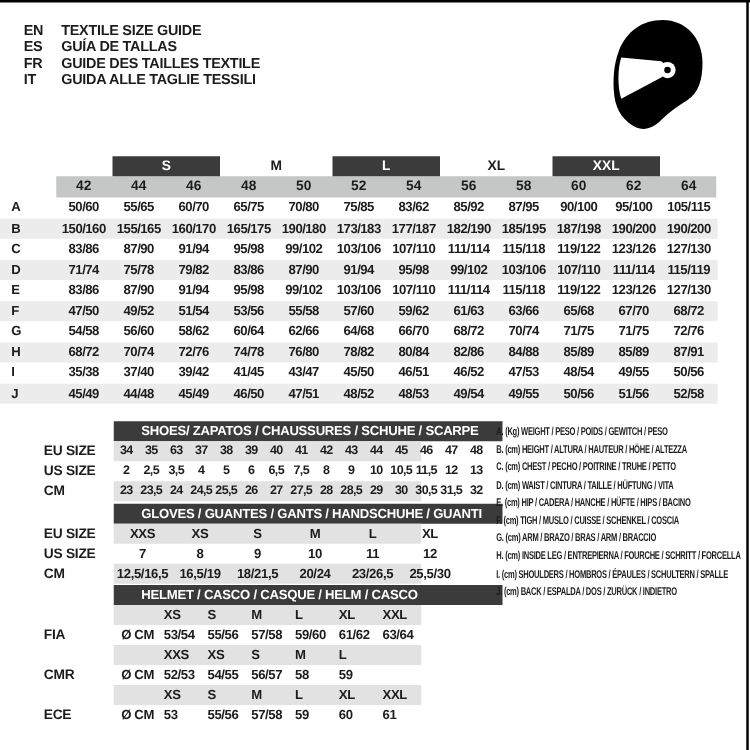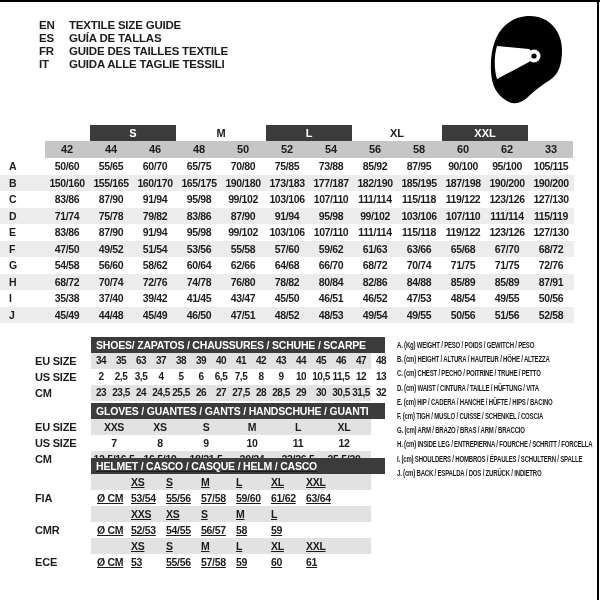--- a/index.html
+++ b/index.html
@@ -7,21 +7,21 @@
   }
   html,body{margin:0;padding:0;}
   body{
     width:600px;height:600px;background:#fff;position:relative;overflow:hidden;
     font-family:"Liberation Sans","DejaVu Sans",sans-serif;font-weight:700;color:var(--ink);
   }
   .top-line{position:absolute;left:0;top:0;width:600px;height:2px;background:#000;}
   .right-line{position:absolute;left:597px;top:0;width:2px;height:600px;background:#000;}
 
   
-  .langs{position:absolute;left:39px;top:19px;}
+  .langs{position:absolute;left:19px;top:19px;}
   .lang-row{display:flex;font-size:11.5px;line-height:13px;letter-spacing:-0.2px;white-space:nowrap;}
   .lang-code{width:30px;}
 
   
   .logo{position:absolute;left:489px;top:15px;width:74px;height:90px;}
 
   
   .main-table{position:absolute;left:0;top:125px;width:574px;}
   .grid13{display:grid;grid-template-columns:45px repeat(12,44px);}
   .letters{height:16px;}
@@ -31,26 +31,26 @@
   .num-strip{margin-left:45px;width:528px;background:var(--band);display:grid;
     grid-template-columns:repeat(12,44px);font-size:11px;line-height:17px;text-align:center;}
   .m-row{height:16.5px;display:grid;grid-template-columns:45px repeat(12,44px);
     font-size:10.5px;line-height:16.5px;letter-spacing:-0.4px;}
   .m-row.alt{background:var(--stripe);}
   .m-row .lbl{padding-left:9px;letter-spacing:0;}
   .m-cell{text-align:center;white-space:nowrap;}
 
   
   .sec{position:absolute;left:0;width:392px;}
-  .sec-shoes{top:337px;} .sec-gloves{top:403px;} .sec-helmet{top:458px;text-decoration:underline;}
-  .sec-bar{margin-left:91px;width:289px;padding-left:5px;height:16px;background:var(--dark);
+  .sec-shoes{top:337px;} .sec-gloves{top:403px;} .sec-helmet{top:468px;}
+  .sec-bar{margin-left:91px;width:289px;padding-left:22px;height:16px;background:var(--dark);
     color:#fff;font-size:10.5px;line-height:16px;letter-spacing:-0.2px;white-space:nowrap;}
   .sec-row{position:relative;height:16px;line-height:16px;}
   .sec-row .lbl{position:absolute;left:35px;top:0;font-size:11px;letter-spacing:-0.2px;white-space:nowrap;}
-  .sec-cells{margin-left:91px;width:280px;height:16px;display:grid;}
+  .sec-cells{margin-left:91px;width:246px;height:16px;display:grid;}
   .sec-cells.gray{background:var(--rowgray);}
   .sec-shoes .sec-cells{grid-template-columns:repeat(15,20px);font-size:10px;letter-spacing:-0.5px;text-align:center;}
   .sec-gloves .sec-cells{grid-template-columns:repeat(6,46px);font-size:10.5px;letter-spacing:-0.3px;text-align:center;}
   .sec-helmet .sec-cells{grid-template-columns:34px repeat(6,35px);font-size:10.5px;letter-spacing:-0.3px;}
   .sec-helmet .sec-cells div{padding-left:6px;text-align:left;white-space:nowrap;}
   .sec-cells div{white-space:nowrap;}
 
   
   .legend{position:absolute;left:397px;top:338px;width:300px;transform:scaleX(0.67);
     transform-origin:0 0;font-size:9px;line-height:14.2px;letter-spacing:-0.3px;}
@@ -103,33 +103,33 @@
         <div class="num-cell">44</div>
         <div class="num-cell">46</div>
         <div class="num-cell">48</div>
         <div class="num-cell">50</div>
         <div class="num-cell">52</div>
         <div class="num-cell">54</div>
         <div class="num-cell">56</div>
         <div class="num-cell">58</div>
         <div class="num-cell">60</div>
         <div class="num-cell">62</div>
-        <div class="num-cell">33</div>
+        <div class="num-cell">64</div>
       </div>
   </div>
   <div id="mainRows">
       <div class="m-row">
         <div class="lbl">A</div>
         <div class="m-cell">50/60</div>
         <div class="m-cell">55/65</div>
         <div class="m-cell">60/70</div>
         <div class="m-cell">65/75</div>
         <div class="m-cell">70/80</div>
         <div class="m-cell">75/85</div>
-        <div class="m-cell">73/88</div>
+        <div class="m-cell">83/62</div>
         <div class="m-cell">85/92</div>
         <div class="m-cell">87/95</div>
         <div class="m-cell">90/100</div>
         <div class="m-cell">95/100</div>
         <div class="m-cell">105/115</div>
       </div>
       <div class="m-row alt">
         <div class="lbl">B</div>
         <div class="m-cell">150/160</div>
         <div class="m-cell">155/165</div>

